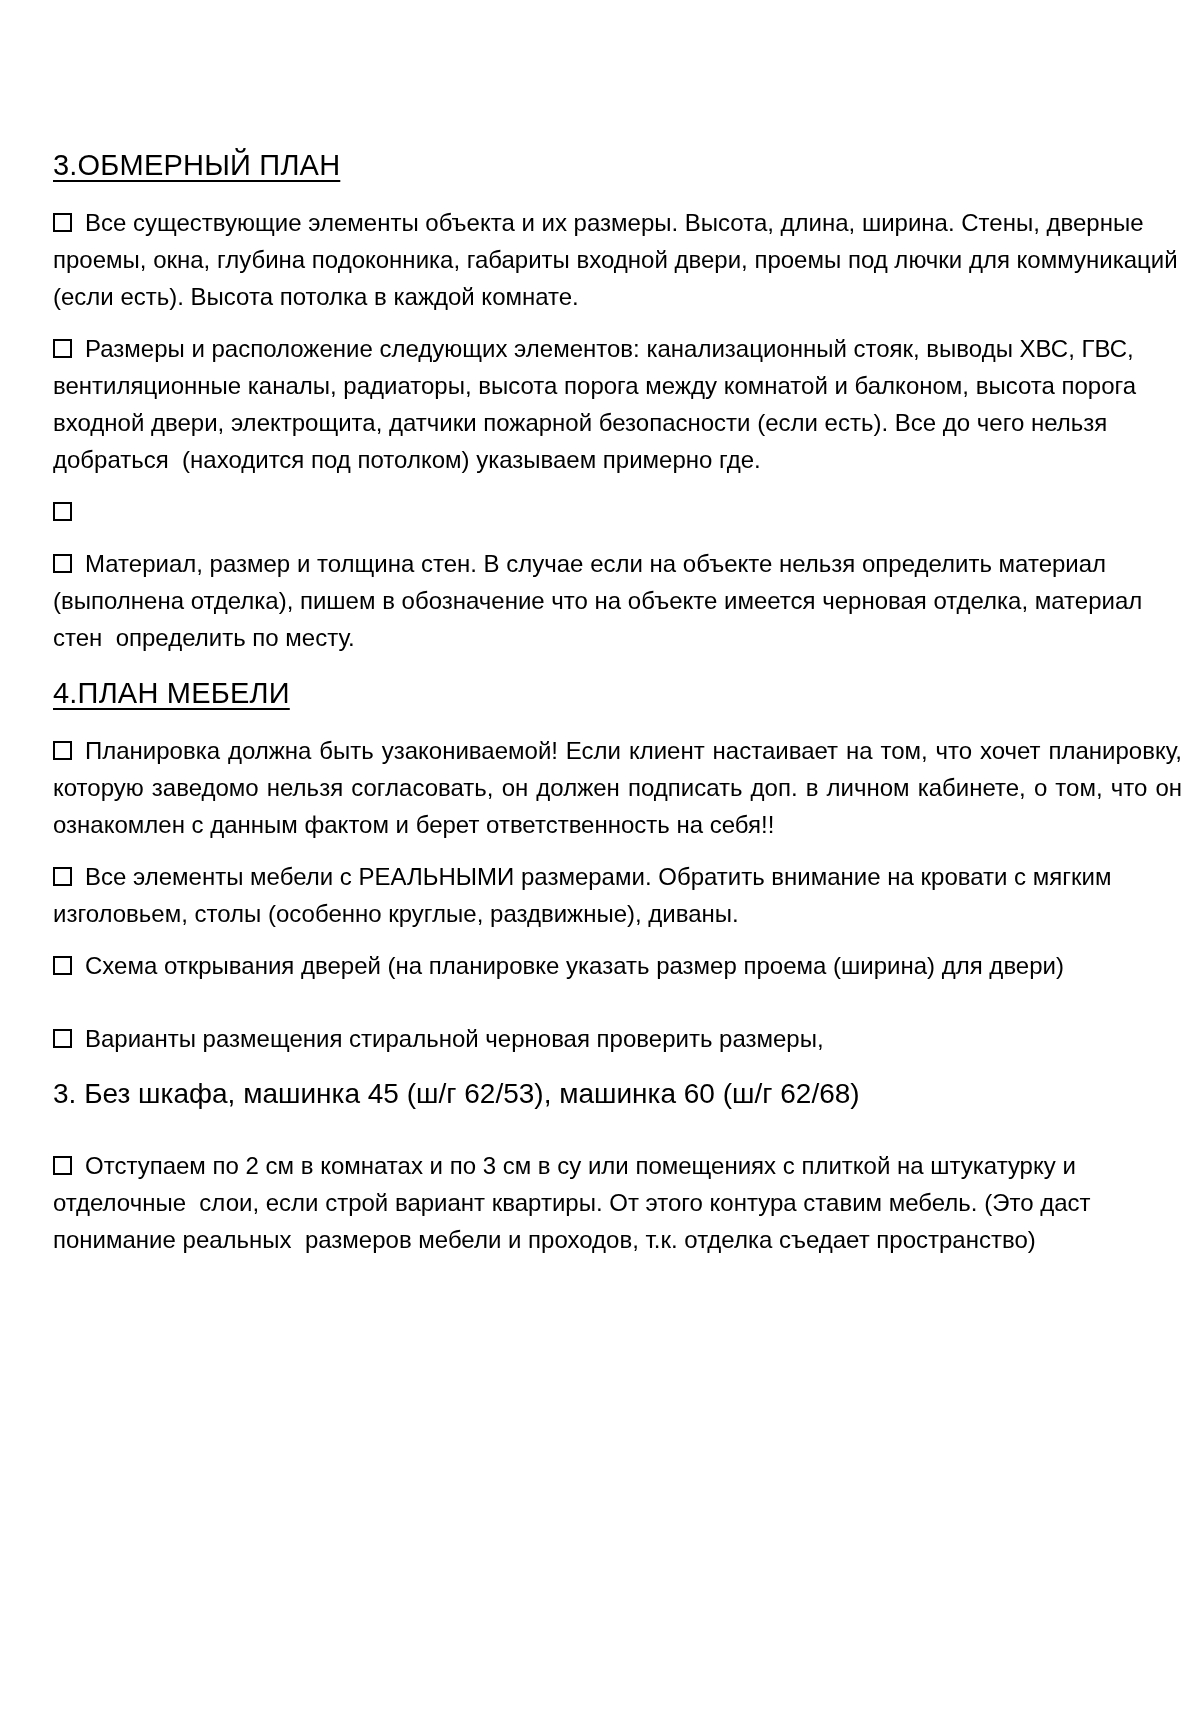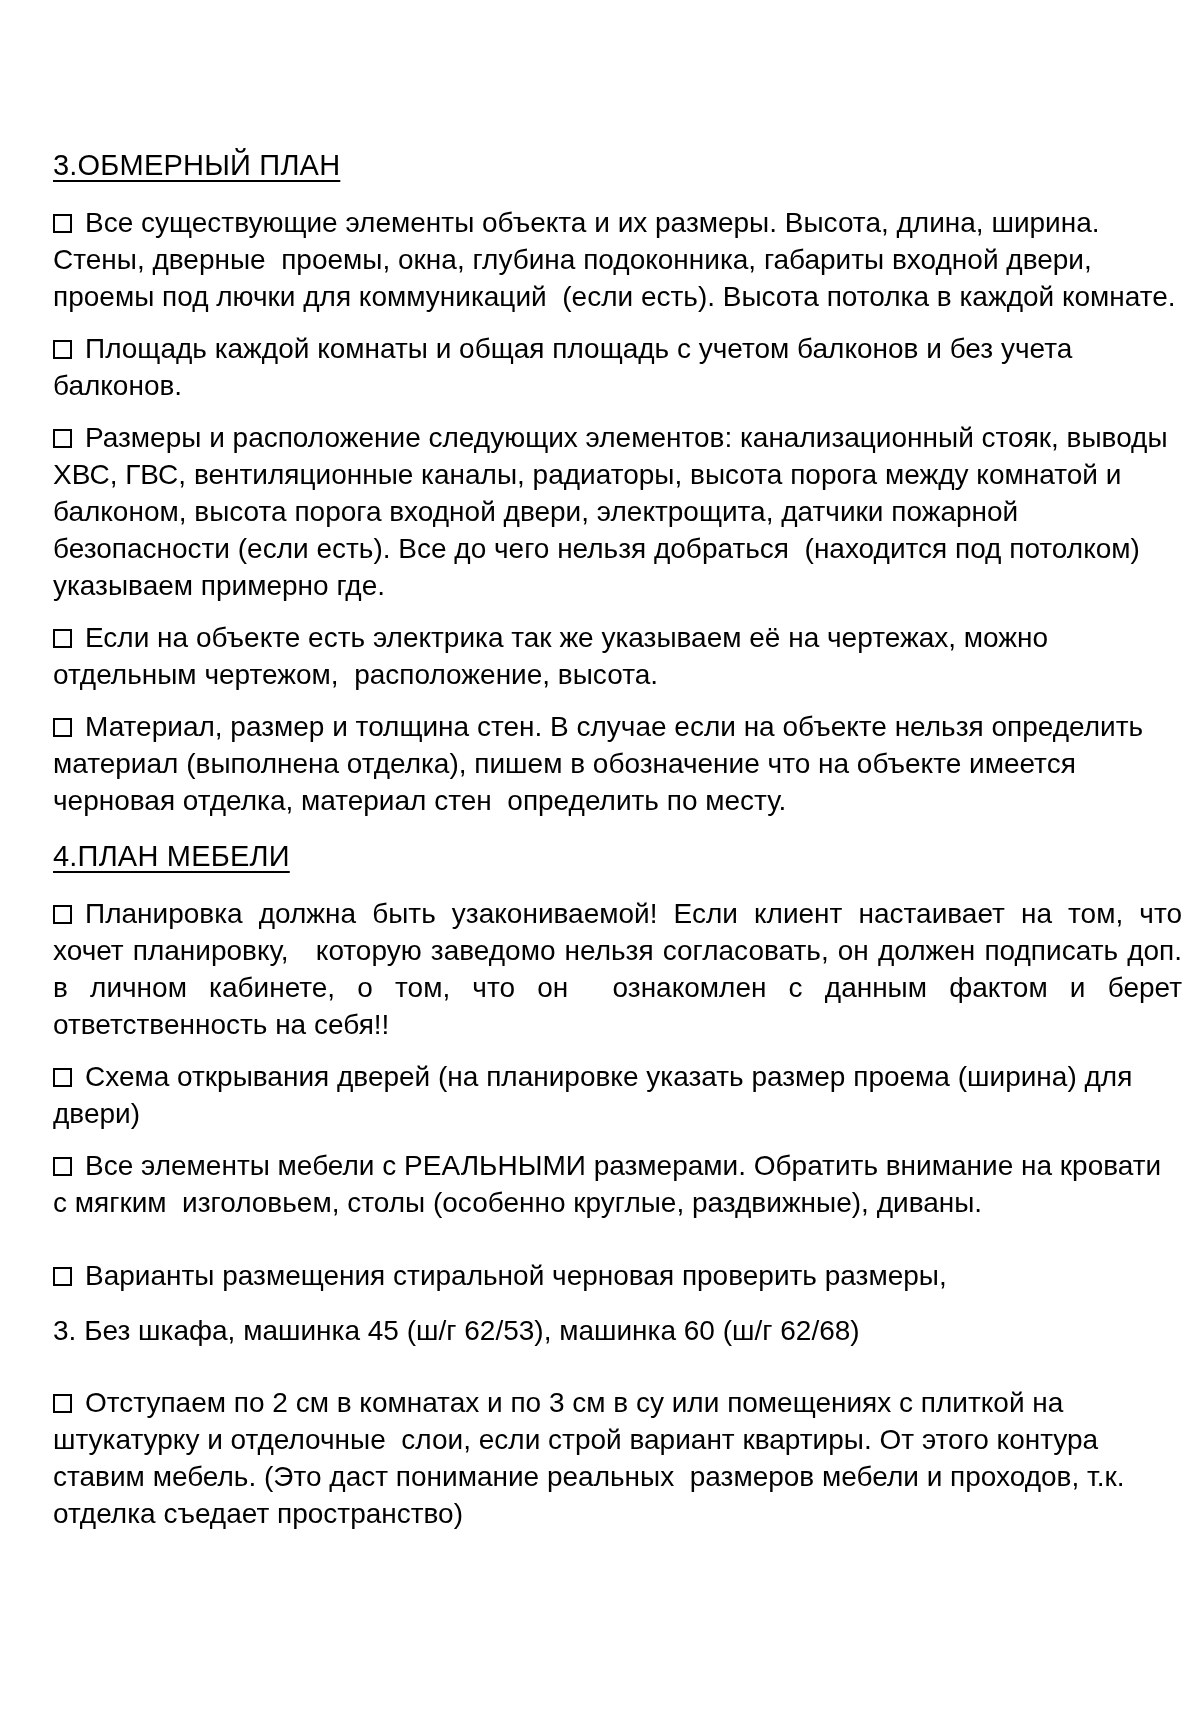--- a/index.html
+++ b/index.html
@@ -28,21 +28,21 @@
     line-height: 34px;
     margin: 0 0 22px 0;
     text-decoration: underline;
     text-underline-offset: 5px;
     letter-spacing: 0.2px;
   }
   .doc-heading.second {
     margin-top: 20px;
   }
   .check-item {
-    font-size: 28px;
+    font-size: 24px;
     line-height: 37px;
     margin: 0 0 15px 0;
     white-space: pre-wrap;
   }
   .check-item.justify {
     text-align: justify;
   }
   .checkbox {
     display: inline-block;
     width: 19px;
@@ -71,35 +71,34 @@
 </style>
 </head>
 <body>
 
 <div class="page">
 
   <h2 class="doc-heading">3.ОБМЕРНЫЙ ПЛАН</h2>
 
   <div class="check-item"><span class="checkbox"></span><span>Все существующие элементы объекта и их размеры. Высота, длина, ширина. Стены, дверные  проемы, окна, глубина подоконника, габариты входной двери, проемы под лючки для коммуникаций  (если есть). Высота потолка в каждой комнате.</span></div>
 
-  <div class="check-item"><span class="checkbox"></span><span>Площадь каждой комнаты и общая площадь с учетом балконов и без учета балконов.</span></div>
 
   <div class="check-item"><span class="checkbox"></span><span>Размеры и расположение следующих элементов: канализационный стояк, выводы ХВС, ГВС, вентиляционные каналы, радиаторы, высота порога между комнатой и балконом, высота порога входной двери, электрощита, датчики пожарной безопасности (если есть). Все до чего нельзя добраться  (находится под потолком) указываем примерно где.</span></div>
 
-  <div class="check-item"><span class="checkbox"></span><span>Если на объекте есть электрика так же указываем её на чертежах, можно отдельным чертежом,  расположение, высота.</span></div>
+  <div class="check-item"><span class="checkbox"></span></div>
 
   <div class="check-item"><span class="checkbox"></span><span>Материал, размер и толщина стен. В случае если на объекте нельзя определить материал (выполнена отделка), пишем в обозначение что на объекте имеется черновая отделка, материал стен  определить по месту.</span></div>
 
   <h2 class="doc-heading second">4.ПЛАН МЕБЕЛИ</h2>
 
   <div class="check-item justify"><span class="checkbox"></span><span>Планировка должна быть узакониваемой! Если клиент настаивает на том, что хочет планировку,   которую заведомо нельзя согласовать, он должен подписать доп. в личном кабинете, о том, что он  ознакомлен с данным фактом и берет ответственность на себя!!</span></div>
 
+  <div class="check-item"><span class="checkbox"></span><span>Все элементы мебели с РЕАЛЬНЫМИ размерами. Обратить внимание на кровати с мягким  изголовьем, столы (особенно круглые, раздвижные), диваны.</span></div>
+
   <div class="check-item"><span class="checkbox"></span><span>Схема открывания дверей (на планировке указать размер проема (ширина) для двери)</span></div>
-
-  <div class="check-item"><span class="checkbox"></span><span>Все элементы мебели с РЕАЛЬНЫМИ размерами. Обратить внимание на кровати с мягким  изголовьем, столы (особенно круглые, раздвижные), диваны.</span></div>
 
   <div class="check-item extra-gap"><span class="checkbox"></span><span>Варианты размещения стиральной черновая проверить размеры,</span></div>
 
   <div class="numbered-list">
     <div class="numbered-line">3. Без шкафа, машинка 45 (ш/г 62/53), машинка 60 (ш/г 62/68)</div>
   </div>
 
   <div class="check-item final-gap"><span class="checkbox"></span><span>Отступаем по 2 см в комнатах и по 3 см в су или помещениях с плиткой на штукатурку и отделочные  слои, если строй вариант квартиры. От этого контура ставим мебель. (Это даст понимание реальных  размеров мебели и проходов, т.к. отделка съедает пространство)</span></div>
 
 </div>

